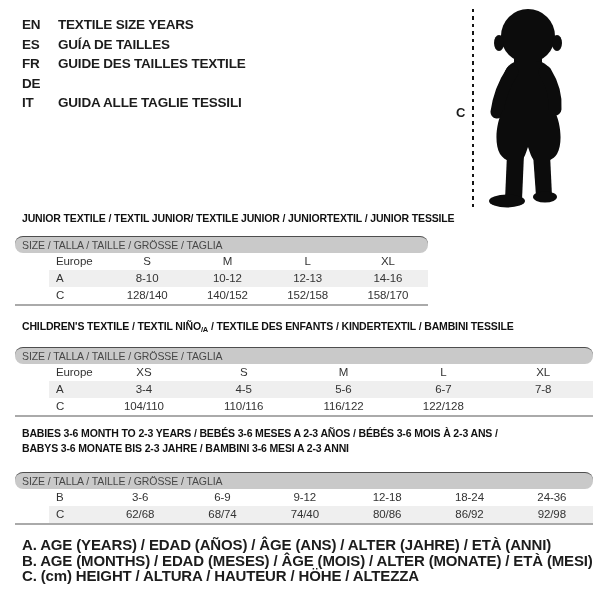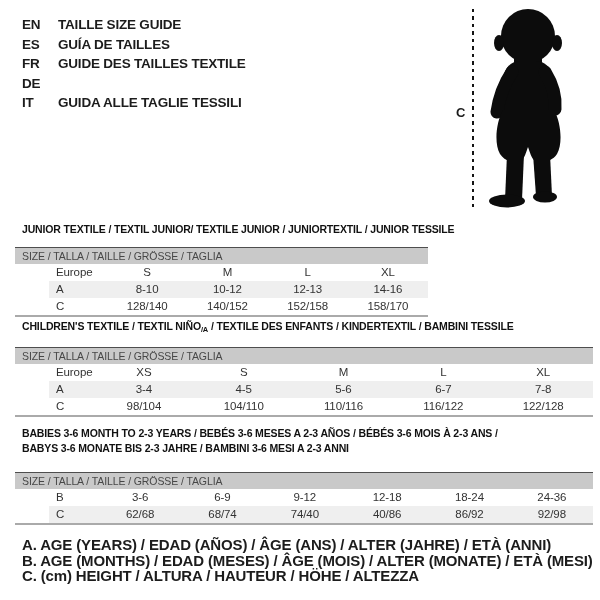--- a/index.html
+++ b/index.html
@@ -20,51 +20,51 @@
   .lang-row{display:flex;line-height:19.5px;font-size:13.5px;font-weight:bold;letter-spacing:-0.2px;white-space:nowrap;}
   .lang-code{width:36px;flex:0 0 36px;}
   
   .measure-line{position:absolute;left:472px;top:9px;width:2px;height:199px;
     background-image:repeating-linear-gradient(to bottom,#141414 0 3.5px,transparent 3.5px 7.5px);}
   .measure-label{position:absolute;left:456px;top:105px;font-size:13px;font-weight:bold;}
   .baby-svg{position:absolute;left:478px;top:6px;}
   
   .sec{position:absolute;left:15px;}
   .sec-title{font-size:10.5px;font-weight:bold;letter-spacing:-0.15px;white-space:nowrap;padding-left:7px;line-height:13px;color:#111;}
-  .sec1{top:223px;width:413px;}
+  .sec1{top:212px;width:413px;}
   .sec2{top:320px;width:578px;}
   .sec3{top:426px;width:578px;}
   .sec1 .sec-title,.sec2 .sec-title{margin-bottom:11px;}
   .sec3 .sec-title{line-height:15px;margin-bottom:0;}
   .sec3 .title-wrap{margin-bottom:16px;}
   .sub{font-size:7.5px;vertical-align:-2px;font-weight:bold;}
   
   .tbl{width:100%;border-bottom:2px solid var(--border-bottom);}
   .tbl-head{height:16px;line-height:16px;background:var(--header-bar);border-top:1px solid var(--border-dark);
-    font-size:10.5px;color:#474747;padding-left:7px;letter-spacing:-0.1px;white-space:nowrap;}
+    font-size:10.5px;color:#474747;padding-left:7px;letter-spacing:-0.1px;white-space:nowrap;border-radius:8px;}
   .trow{display:grid;height:17px;line-height:17px;font-size:11.5px;color:var(--text-cell);letter-spacing:-0.1px;margin-left:34px;}
   .cols4{grid-template-columns:58px repeat(4,1fr);}
   .cols5{grid-template-columns:45px repeat(5,1fr);}
   .cols6{grid-template-columns:50px repeat(6,1fr);}
   .cell{text-align:center;overflow:hidden;}
   .cell.label{text-align:left;padding-left:7px;}
   .trow.shaded{background:var(--row-shaded);}
   
   .footnotes{position:absolute;left:22px;top:537px;}
   .footnote{font-size:15px;font-weight:bold;line-height:15.5px;letter-spacing:-0.15px;white-space:nowrap;}
 </style>
 </head>
 <body>
 
 <div class="canvas">
 
   <div class="lang-list">
     <div class="lang-row">
       <span class="lang-code">EN</span>
-      <span>TAILLE SIZE GUIDE</span>
+      <span>TEXTILE SIZE YEARS</span>
     </div>
     <div class="lang-row">
       <span class="lang-code">ES</span>
       <span>GUÍA DE TAILLES</span>
     </div>
     <div class="lang-row">
       <span class="lang-code">FR</span>
       <span>GUIDE DES TAILLES TEXTILE</span>
     </div>
     <div class="lang-row">
@@ -144,21 +144,20 @@
       <div class="trow cols5 shaded">
         <div class="cell label">A</div>
         <div class="cell">3-4</div>
         <div class="cell">4-5</div>
         <div class="cell">5-6</div>
         <div class="cell">6-7</div>
         <div class="cell">7-8</div>
       </div>
       <div class="trow cols5">
         <div class="cell label">C</div>
-        <div class="cell">98/104</div>
         <div class="cell">104/110</div>
         <div class="cell">110/116</div>
         <div class="cell">116/122</div>
         <div class="cell">122/128</div>
       </div>
     </div>
   </div>
 
   <div class="sec sec3">
     <div class="title-wrap">
@@ -174,21 +173,21 @@
         <div class="cell">9-12</div>
         <div class="cell">12-18</div>
         <div class="cell">18-24</div>
         <div class="cell">24-36</div>
       </div>
       <div class="trow cols6 shaded">
         <div class="cell label">C</div>
         <div class="cell">62/68</div>
         <div class="cell">68/74</div>
         <div class="cell">74/40</div>
-        <div class="cell">40/86</div>
+        <div class="cell">80/86</div>
         <div class="cell">86/92</div>
         <div class="cell">92/98</div>
       </div>
     </div>
   </div>
 
   <div class="footnotes">
     <div class="footnote">A. AGE (YEARS) / EDAD (AÑOS) / ÂGE (ANS) / ALTER (JAHRE) / ETÀ (ANNI)</div>
     <div class="footnote">B. AGE (MONTHS) / EDAD (MESES) / ÂGE (MOIS) / ALTER (MONATE) / ETÀ (MESI)</div>
     <div class="footnote">C. (cm) HEIGHT / ALTURA / HAUTEUR / HÖHE / ALTEZZA</div>

